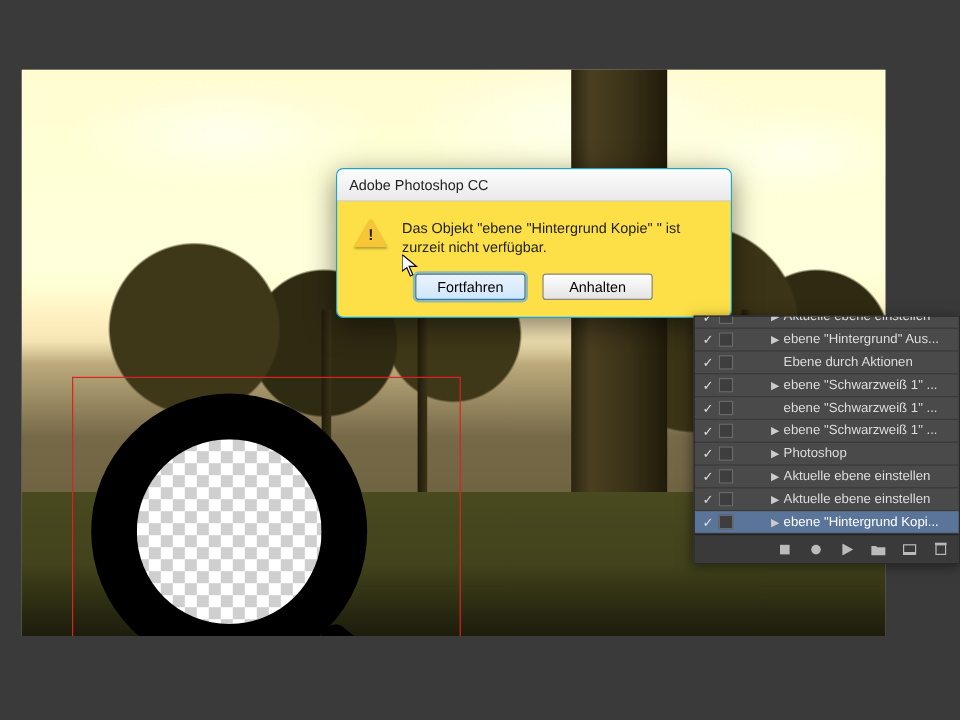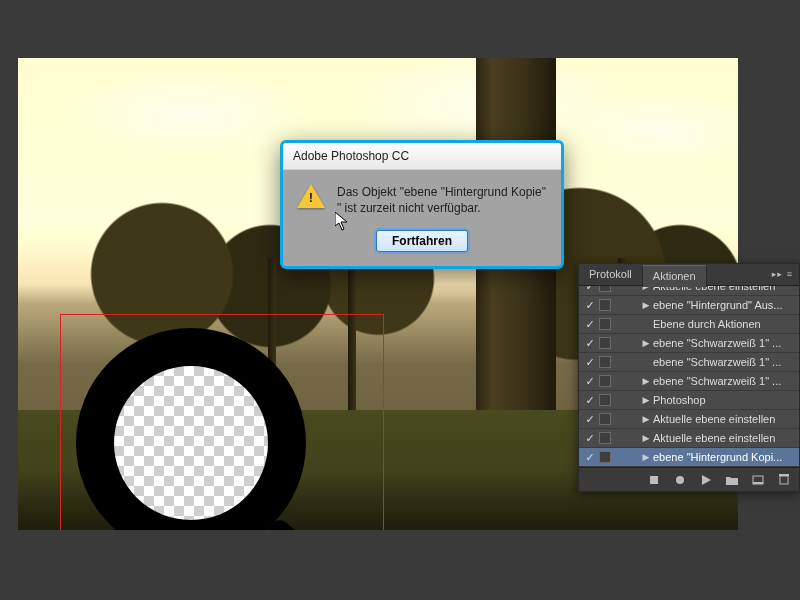--- a/index.html
+++ b/index.html
@@ -82,23 +82,23 @@
       repeating-conic-gradient(#fff 0 25%, #cfcfcf 0 50%) 0 0/20px 20px;
   }
   .mag-handle {
     position: absolute; left: 180px; top: 180px; width: 150px; height: 70px;
     background: #000; transform: rotate(40deg); transform-origin: left center;
     border-radius: 10px;
   }
 
   
   .dialog {
-    position: absolute; left: 280px; top: 140px; width: 284px;
-    background: #a3a3a3;
-    border: 3px solid #0ea5e9;
+    position: absolute; left: 280px; top: 140px; width: 330px;
+    background: #fde047;
+    border: 1px solid #0ea5e9;
     border-radius: 6px;
     box-shadow: 0 6px 24px rgba(0,0,0,0.5);
     overflow: hidden;
   }
   .dialog-title {
     background: linear-gradient(to bottom, #fdfdfd 0%, #e9e9e9 100%);
     border-bottom: 1px solid #cfcfcf;
     padding: 6px 10px;
     font-size: 12px;
     color: #222;
@@ -128,21 +128,20 @@
   .btn {
     min-width: 92px; height: 22px; font-size: 12px;
     border: 1px solid #8a8a8a; border-radius: 3px;
     background: linear-gradient(to bottom, #fdfdfd, #e4e4e4);
     cursor: default;
   }
   .btn.default {
     border: 1px solid #2f79c3;
     box-shadow: 0 0 0 2px rgba(80,160,240,.6);
     background: linear-gradient(to bottom, #eaf3fe, #cfe6fb);
-    font-weight: bold;
   }
   .cursor-arrow {
     position: absolute; left: 335px; top: 212px; width: 14px; height: 20px;
     pointer-events: none; z-index: 50;
   }
 
   
   .panel {
     position: absolute; right: 0; top: 263px; width: 222px;
     background: #4a4a4a;
@@ -220,33 +219,29 @@
 <div class="dialog">
   <div class="dialog-title">Adobe Photoshop CC</div>
   <div class="dialog-body">
     <div class="warn-icon">
         <div class="warn-tri"></div>
       </div>
     <div class="dialog-msg">Das Objekt "ebene "Hintergrund Kopie" " ist zurzeit nicht verfügbar.</div>
   </div>
   <div class="dialog-buttons">
     <button class="btn default">Fortfahren</button>
+    <button class="btn">Anhalten</button>
   </div>
 </div>
 
 <svg class="cursor-arrow" viewBox="0 0 14 20">
   <polygon points="0,0 0,14 4,11 7,18 9,17 6,10 12,10" fill="#fff" stroke="#000" stroke-width="1"></polygon>
 </svg>
 
 <div class="panel">
-  <div class="panel-tabs">
-    <div class="tab">Protokoll</div>
-    <div class="tab active">Aktionen</div>
-    <div class="tab-fly">▸▸<span style="margin-left:4px">≡</span></div>
-  </div>
   <div class="panel-list" id="panel-list">
       <div class="row" style="margin-top: -9px;">
         <span class="chk">✓</span>
         <span class="box"></span>
         <span class="indent" style="width: 24px;"></span>
         <span class="disc">▶</span>
         <span class="lbl">Aktuelle ebene einstellen</span>
       </div>
       <div class="row">
         <span class="chk">✓</span>

